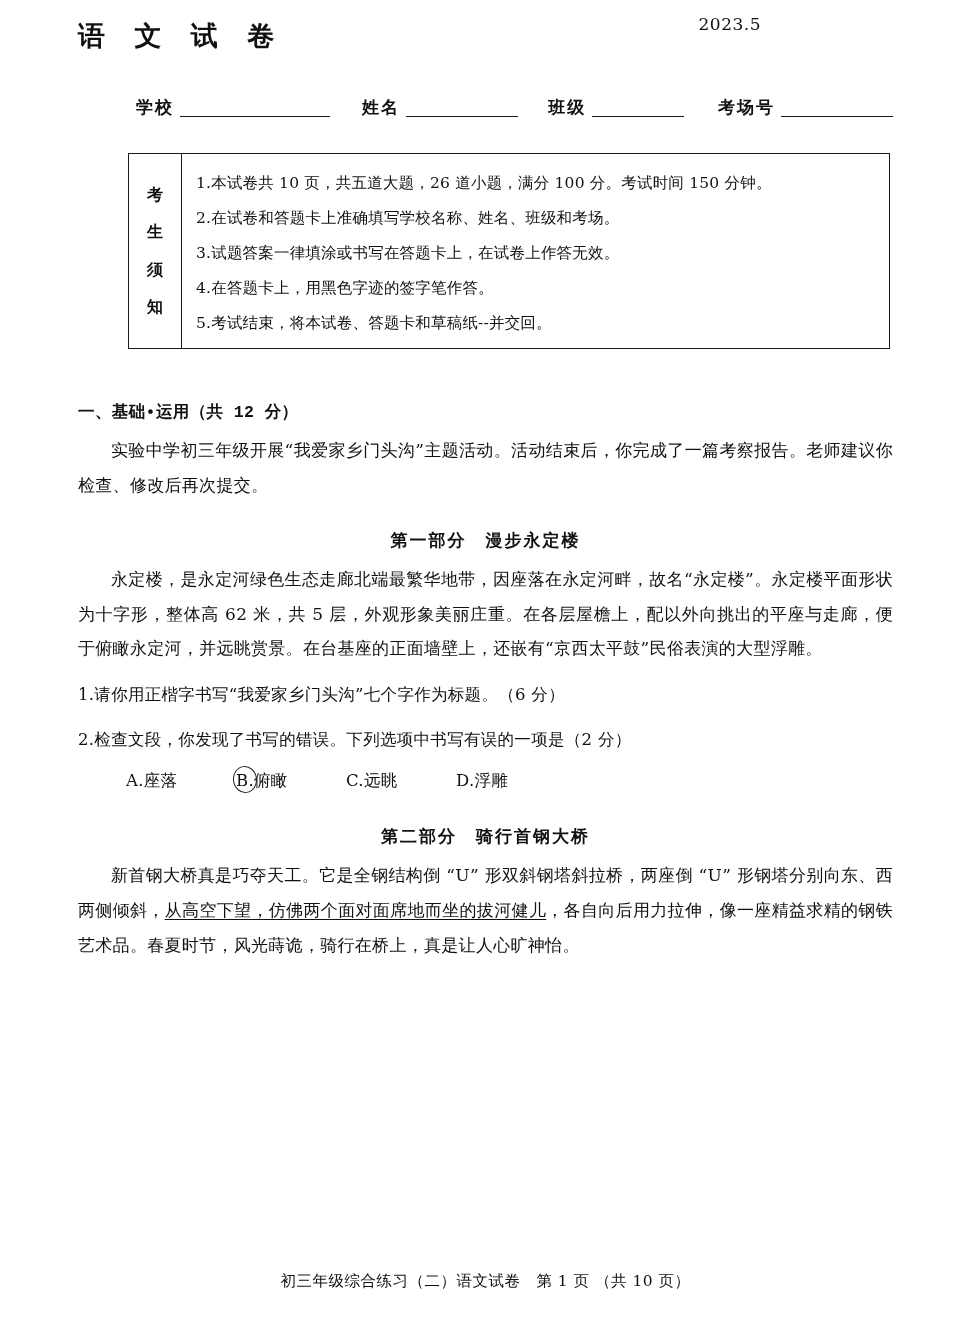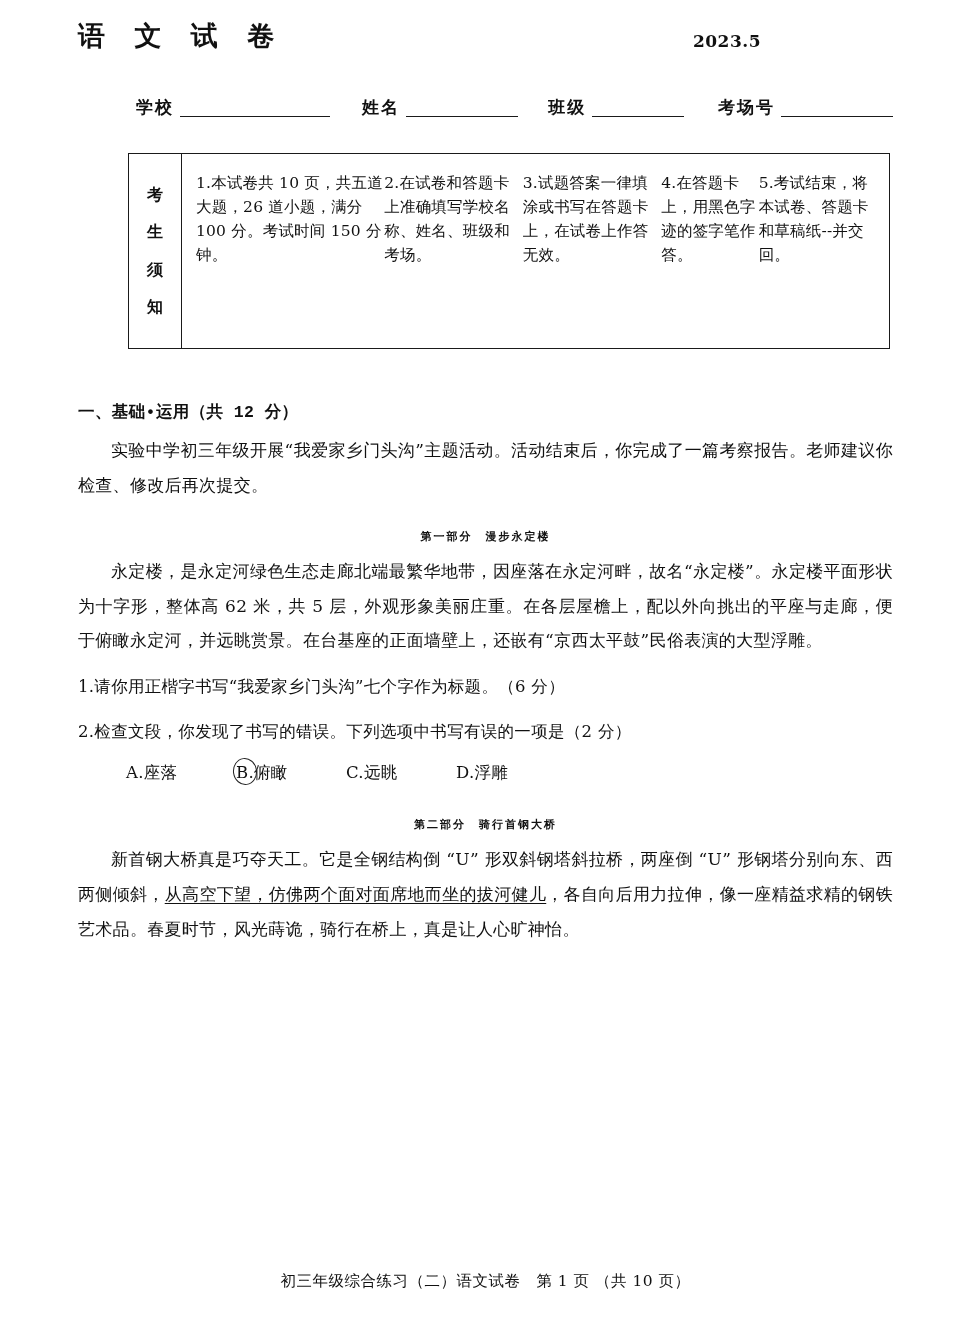--- a/index.html
+++ b/index.html
@@ -40,23 +40,23 @@
   }
   .doc-subtitle {
     font-size: 27px;
     font-weight: bold;
     letter-spacing: 10px;
     text-align: center;
   }
   .doc-date {
     position: absolute;
     right: 132px;
-    bottom: 3px;
-    font-size: 17px;
-    font-weight: bold;
+    bottom: 20px;
+    font-size: 17px;
+    font-weight: normal;
     letter-spacing: 0.5px;
   }
 
   
   .id-row {
     display: flex;
     align-items: flex-end;
     margin-top: 42px;
     padding-left: 58px;
     font-size: 17px;
@@ -102,21 +102,21 @@
     justify-content: space-evenly;
     padding: 12px 0;
     font-size: 16px;
     font-weight: bold;
   }
   .notice-left span { line-height: 1.1; }
   .notice-right {
     flex: 1;
     padding: 14px 14px 10px 14px;
     display: flex;
-    flex-direction: row;
+    flex-direction: column;
     justify-content: space-between;
   }
   .notice-item {
     font-size: 15.5px;
     line-height: 1.55;
     letter-spacing: 0.2px;
     margin: 3px 0;
   }
 
   
@@ -130,21 +130,21 @@
   .para {
     font-size: 17px;
     line-height: 2.05;
     text-align: justify;
     margin-top: 10px;
     letter-spacing: 0.3px;
   }
   .para.indent { text-indent: 33px; }
   .part-title {
     text-align: center;
-    font-size: 11px;
+    font-size: 17px;
     font-weight: bold;
     margin-top: 26px;
     letter-spacing: 2px;
   }
   .q-line {
     font-size: 16.5px;
     line-height: 2.0;
     margin-top: 12px;
     letter-spacing: 0.3px;
   }

